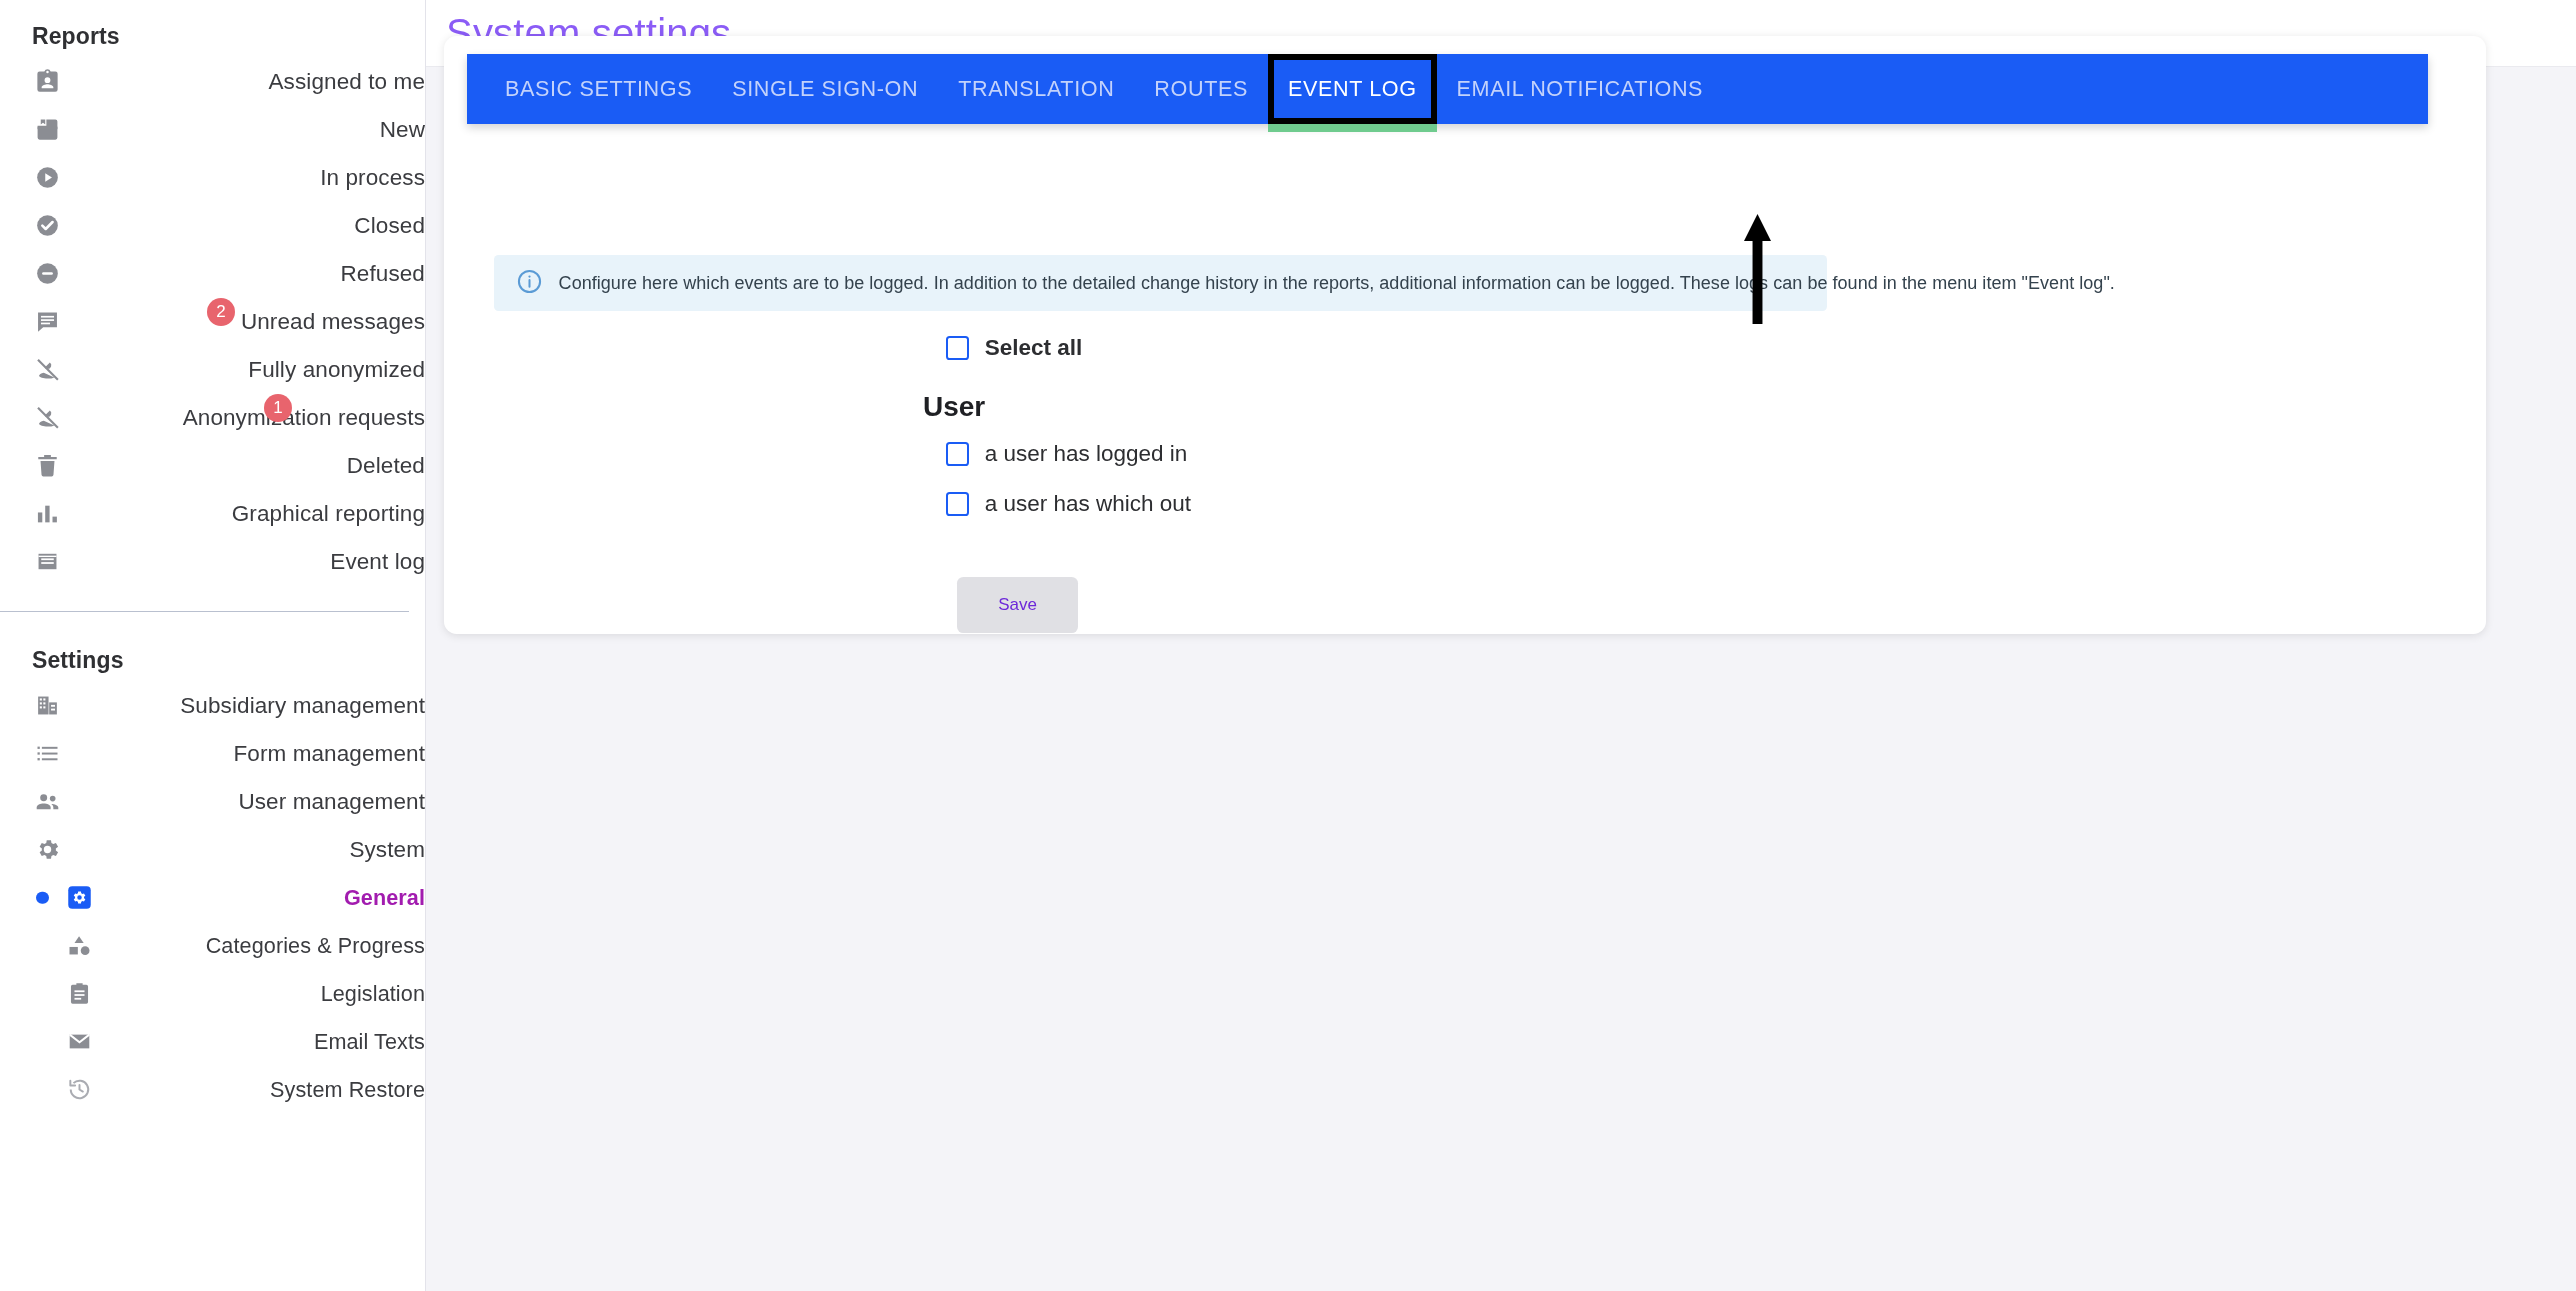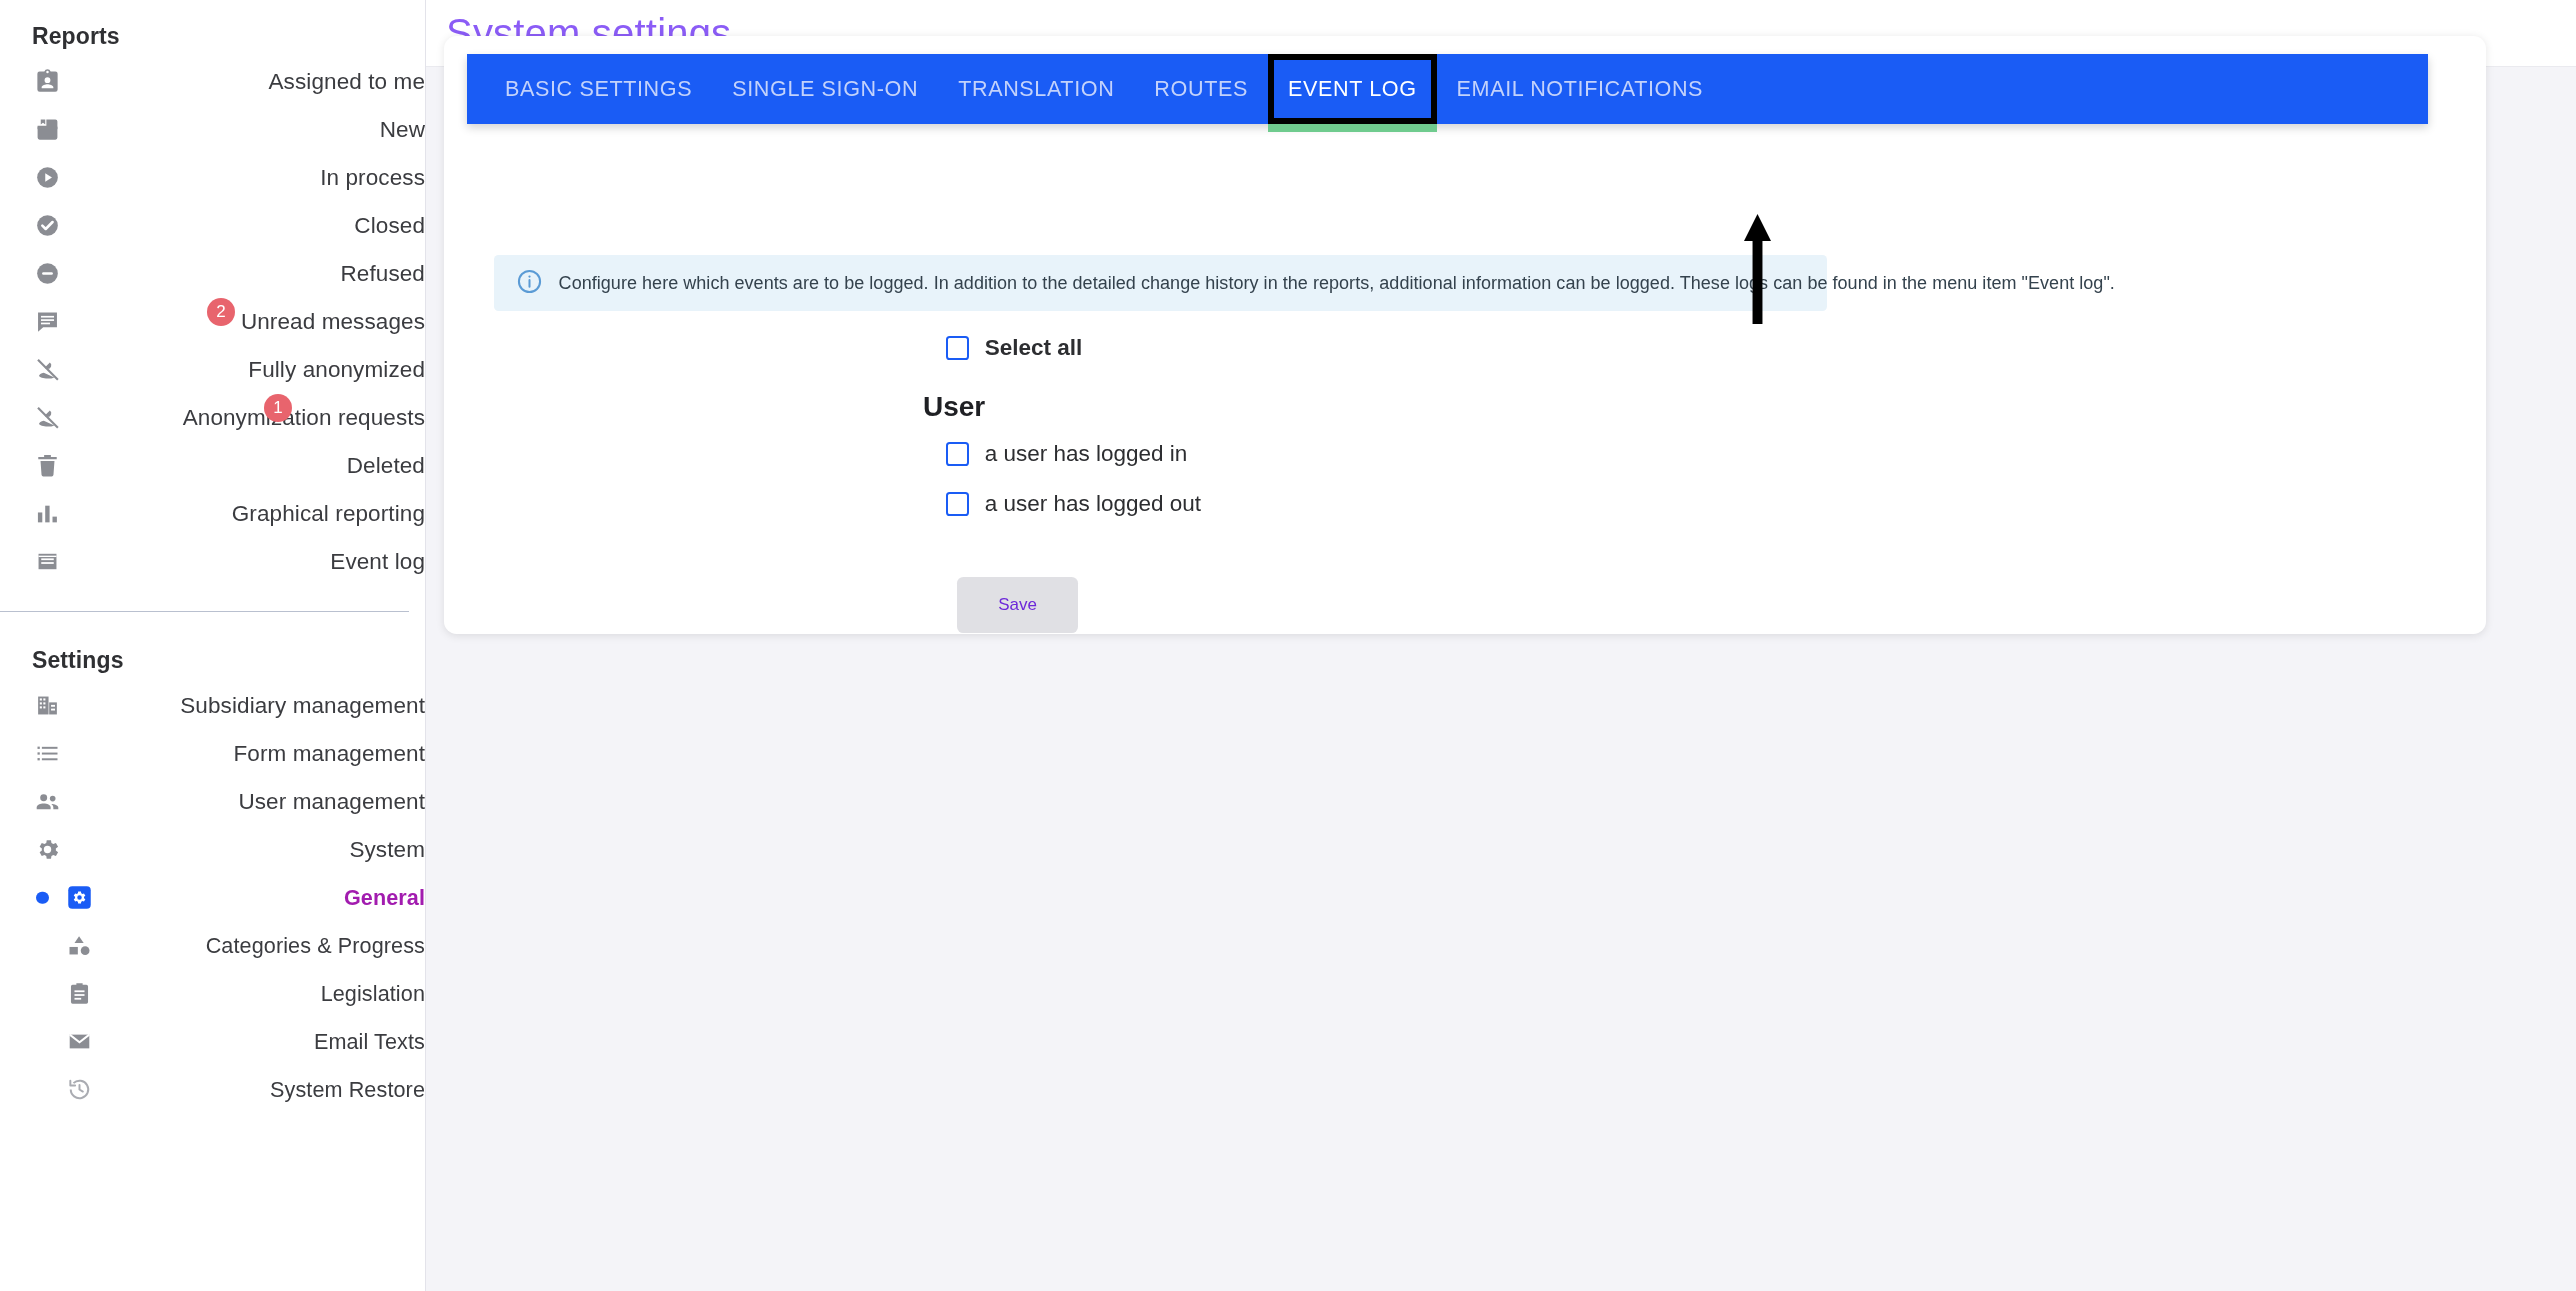--- a/index.html
+++ b/index.html
@@ -574,19 +574,19 @@
 
   <div class="group-title" style="left:497px; top:391px;">User</div>
 
   <div class="checkrow" style="left:520px; top:441px;">
     <span class="cbox"></span>
     <span class="cbox-label">a user has logged in</span>
   </div>
 
   <div class="checkrow" style="left:520px; top:491px;">
     <span class="cbox"></span>
-    <span class="cbox-label">a user has logged out</span>
+    <span class="cbox-label">a user has which out</span>
   </div>
 
   <button class="save-btn">Save</button>
 
 </div>
 
 
 </body></html>

